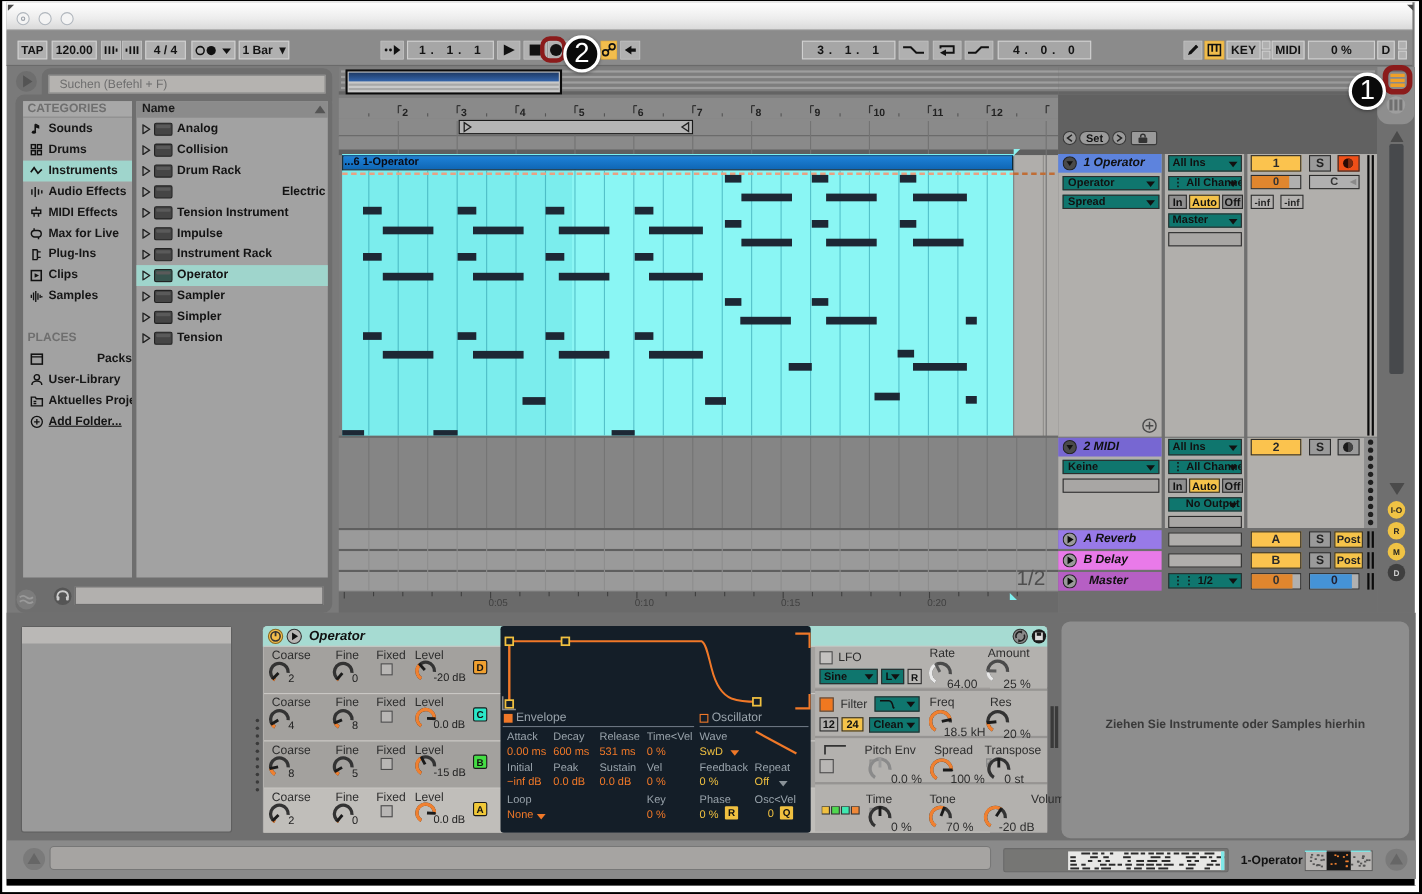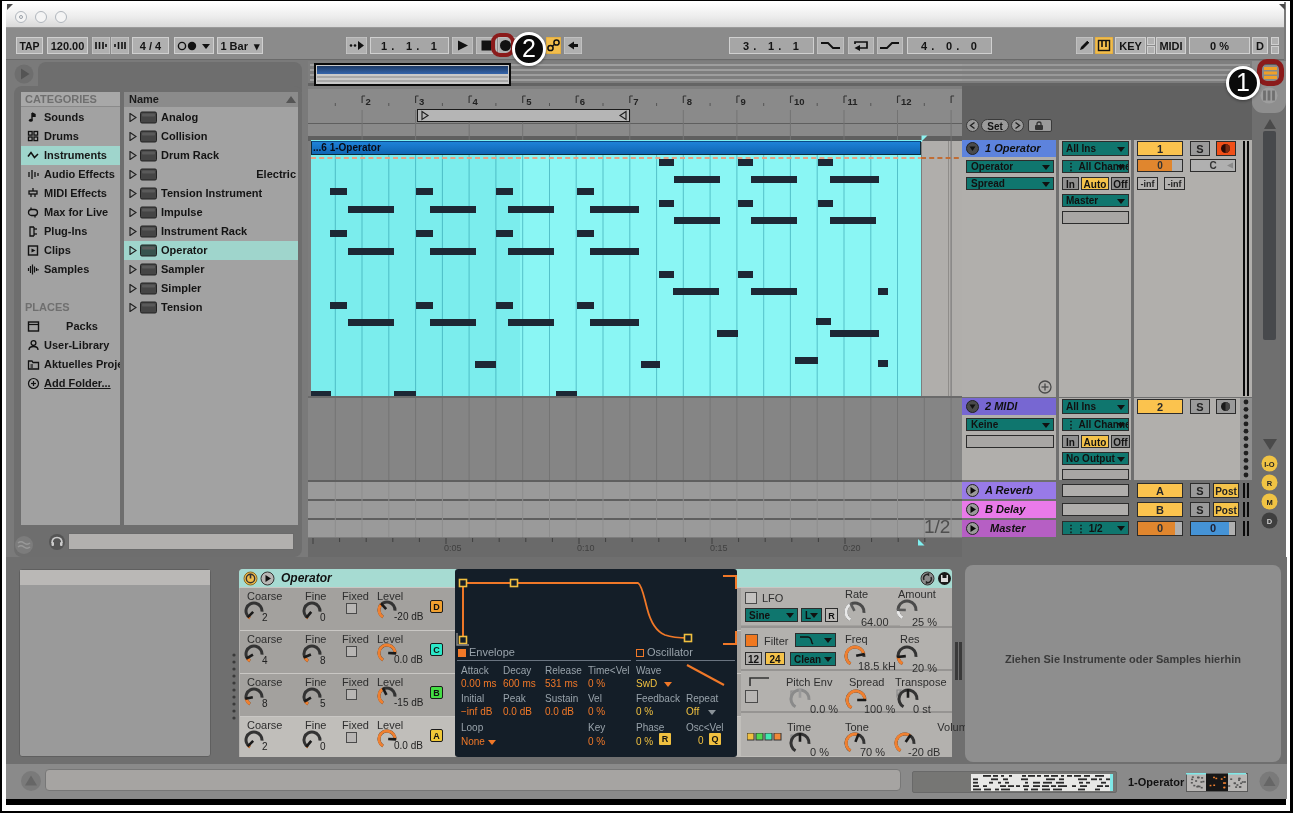--- a/index.html
+++ b/index.html
@@ -129,20 +129,21 @@
 <div class="a fld" style="left:1189px;top:37px;width:61px;height:17px;line-height:17px;">0 %</div>
 <div class="a b" style="left:1252px;top:37px;width:16px;height:17px;line-height:17px;">D</div>
 <div class="a " style="left:1271px;top:37px;width:8px;height:8px;background:#b0b0b0;border:1px solid #d0d0d0"></div>
 <div class="a " style="left:1271px;top:46px;width:8px;height:8px;background:#b0b0b0;border:1px solid #d0d0d0"></div>
 <div class="a " style="left:38px;top:62px;width:264px;height:30px;background:#6e6e6e;border-radius:8px 8px 0 0"></div>
 <div class="a " style="left:14px;top:86px;width:288px;height:471px;background:#6e6e6e;border-radius:8px"></div>
 <svg class="a" style="left:14px;top:64px;" width="20" height="20" viewBox="0 0 20 20">
       <circle cx="10" cy="10" r="9.5" fill="#6e6e6e"></circle>
       <path d="M7 4.5 L15.5 10 L7 15.5 Z" fill="#545454"></path>
     </svg>
+<div class="a " style="left:44px;top:68px;width:252px;height:17px;line-height:17px;background:#b5b3b0;border:1px solid #8a8a8a;color:#6e6e6e;font-size:11px;padding-left:9px;text-align:left">Suchen (Befehl + F)</div>
 <div class="a " style="left:21px;top:92px;width:99px;height:433px;background:#a2a2a2"></div>
 <div class="a " style="left:124px;top:92px;width:174px;height:433px;background:#a2a2a2"></div>
 <div class="a " style="left:21px;top:92px;width:99px;height:15px;line-height:15px;background:#a8a8a8;color:#6f6f6f;font-weight:bold;font-size:11px;padding-left:4px;text-align:left;border-bottom:1px solid #8a8a8a">CATEGORIES</div>
 <div class="a " style="left:124px;top:92px;width:174px;height:15px;line-height:15px;background:#8b8b8b;color:#1a1a1a;font-weight:bold;font-size:11px;padding-left:5px;text-align:left">Name</div>
 <svg class="a" style="left:286px;top:96px;" width="10" height="8" viewBox="0 0 10 8">
       <path d="M5 0 L10 7 L0 7 Z" fill="#555"></path>
     </svg>
 <svg class="a" style="left:27px;top:111px;" width="13" height="13" viewBox="0 0 13 13">
       <path d="M5 2 L5 9 M5 2 L8 3.5 L8 5 L5 4" stroke="#111" stroke-width="1.4" fill="none"></path>
       <ellipse cx="3.8" cy="9.2" rx="1.9" ry="1.5" fill="#111"></ellipse>
@@ -211,21 +212,21 @@
         <line x1="9.5" y1="5" x2="9.5" y2="8"></line>
         <line x1="11" y1="6" x2="11" y2="7.5"></line>
       </g>
     </svg>
 <div class="a " style="left:44px;top:260px;width:76px;height:19px;line-height:19px;font-weight:bold;font-size:11px;color:#161616;text-align:left;white-space:nowrap;overflow:hidden">Samples</div>
 <div class="a " style="left:25px;top:298px;width:90px;height:19px;line-height:19px;font-weight:bold;font-size:11px;color:#6f6f6f;text-align:left">PLACES</div>
 <svg class="a" style="left:27px;top:320px;" width="13" height="13" viewBox="0 0 13 13">
       <rect x="1.5" y="2" width="10" height="9" fill="none" stroke="#111" stroke-width="1.4"></rect>
       <line x1="1.5" y1="4.5" x2="11.5" y2="4.5" stroke="#111" stroke-width="1.2"></line>
     </svg>
-<div class="a " style="left:44px;top:317px;width:76px;height:19px;line-height:19px;font-weight:bold;font-size:11px;color:#161616;text-align:center;white-space:nowrap;overflow:hidden">Packs</div>
+<div class="a " style="left:44px;top:317px;width:76px;height:19px;line-height:19px;font-weight:bold;font-size:11px;color:#161616;text-align:right;white-space:nowrap;overflow:hidden">Packs</div>
 <svg class="a" style="left:27px;top:339px;" width="13" height="13" viewBox="0 0 13 13">
       <circle cx="6.5" cy="4" r="2.4" fill="none" stroke="#111" stroke-width="1.3"></circle>
       <path d="M2 11 Q2 7.5 6.5 7.5 Q11 7.5 11 11" fill="none" stroke="#111" stroke-width="1.3"></path>
     </svg>
 <div class="a " style="left:44px;top:336px;width:76px;height:19px;line-height:19px;font-weight:bold;font-size:11px;color:#161616;text-align:left;white-space:nowrap;overflow:hidden">User-Library</div>
 <svg class="a" style="left:27px;top:358px;" width="13" height="13" viewBox="0 0 13 13">
       <path d="M1.5 3 L5 3 L6 4.5 L11.5 4.5 L11.5 11 L1.5 11 Z" fill="none" stroke="#111" stroke-width="1.3"></path>
       <line x1="3.5" y1="7" x2="6" y2="7" stroke="#111" stroke-width="1.2"></line>
       <line x1="3.5" y1="9" x2="6" y2="9" stroke="#111" stroke-width="1.2"></line>
     </svg>
@@ -669,21 +670,21 @@
       <path d="M3.5 4.5 L9.5 4.5 L6.5 9 Z" fill="#111"></path>
     </svg>
 <div class="a it" style="left:985px;top:398px;width:70px;height:17px;line-height:17px;">2 MIDI</div>
 <div class="a dd" style="left:966px;top:418px;width:88px;height:13px;line-height:12px;padding-left:4px">Keine<span class="ar"></span></div>
 <div class="a " style="left:966px;top:435px;width:88px;height:13px;background:#a8a6a4;border:1px solid #2c2c2c"></div>
 <div class="a dd" style="left:1062px;top:399px;width:67px;height:15px;line-height:14px;padding-left:3px">All Ins<span class="ar"></span></div>
 <div class="a dd" style="left:1062px;top:418px;width:67px;height:13px;line-height:12px;padding-left:3px">⋮ All Channe<span class="ar"></span></div>
 <div class="a " style="left:1062px;top:435px;width:17px;height:13px;line-height:13px;text-align:center;background:#8f8f8f;border:1px solid #2c2c2c;font-size:10px;font-weight:bold;color:#111">In</div>
 <div class="a " style="left:1081px;top:435px;width:28px;height:13px;line-height:13px;text-align:center;background:#f5c34a;border:1px solid #2c2c2c;font-size:10px;font-weight:bold;color:#111">Auto</div>
 <div class="a " style="left:1111px;top:435px;width:19px;height:13px;line-height:13px;text-align:center;background:#8f8f8f;border:1px solid #2c2c2c;font-size:10px;font-weight:bold;color:#111">Off</div>
-<div class="a dd" style="left:1062px;top:452px;width:67px;height:13px;line-height:12px;padding-left:3px">No Output<span class="ar"></span></div>
+<div class="a dd" style="left:1062px;top:452px;width:67px;height:13px;line-height:12px;padding-left:15px">No Output<span class="ar"></span></div>
 <div class="a " style="left:1062px;top:469px;width:67px;height:11px;background:#a8a6a4;border:1px solid #2c2c2c"></div>
 <div class="a " style="left:1137px;top:399px;width:46px;height:15px;line-height:15px;text-align:center;background:#fbc34e;border:1px solid #2c2c2c;font-size:11px;font-weight:bold;color:#2a2a2a">2</div>
 <div class="a " style="left:1190px;top:399px;width:20px;height:15px;line-height:15px;text-align:center;background:#9a9a9a;border:1px solid #2c2c2c;font-size:11px;font-weight:bold;color:#222">S</div>
 <div class="a" style="left:1216px;top:399px;width:20px;height:15px;background:#9a9a9a;border:1px solid #2c2c2c"></div>
 <svg class="a" style="left:1220px;top:401px;" width="11" height="11" viewBox="0 0 11 11">
       <circle cx="5.5" cy="5.5" r="4.5" fill="#1a1a1a"></circle>
       <path d="M5.5 1 A4.5 4.5 0 0 1 5.5 10 Z" fill="#444"></path>
     </svg>
 <div class="a " style="left:1240px;top:398px;width:12px;height:82px;background:#8f8f8f"></div>
 <svg class="a" style="left:1241px;top:398px;" width="10" height="82" viewBox="0 0 10 82">

